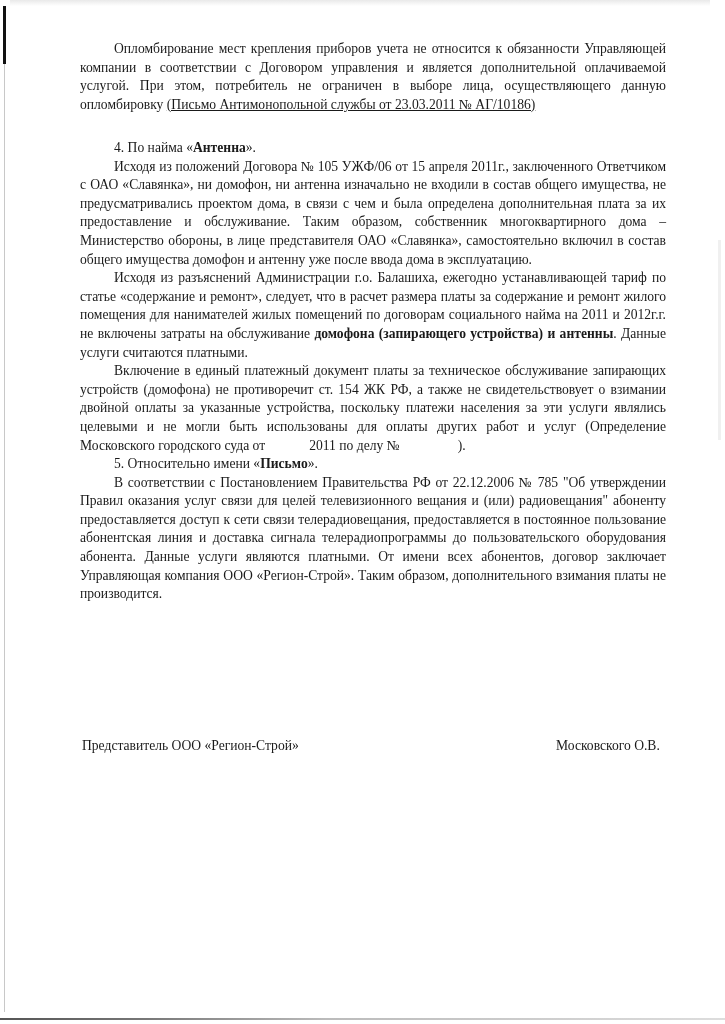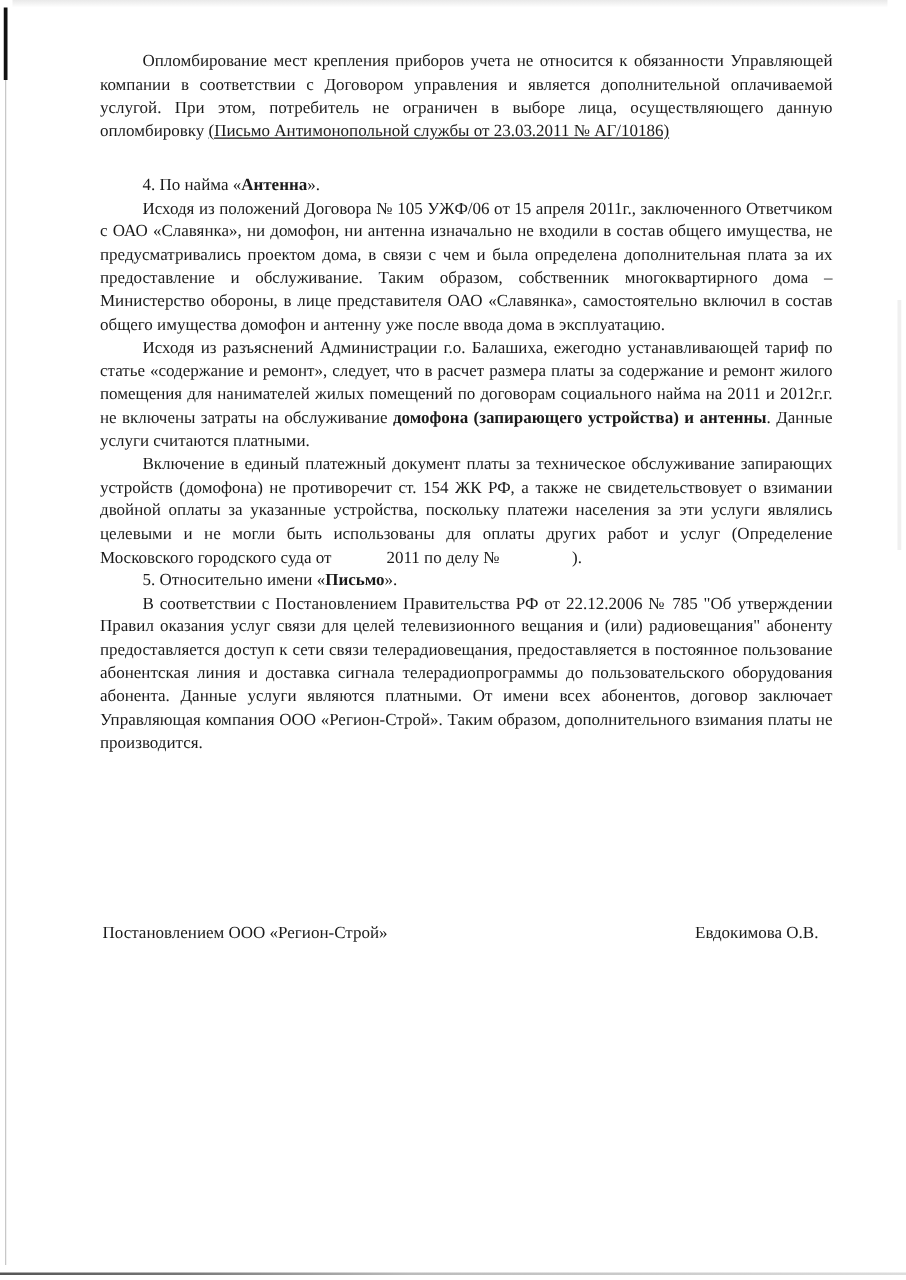--- a/index.html
+++ b/index.html
@@ -110,16 +110,16 @@
       <span>Включение в единый платежный документ платы за техническое обслуживание запирающих устройств (домофона) не противоречит ст. 154 ЖК РФ, а также не свидетельствовует о взимании двойной оплаты за указанные устройства, поскольку платежи населения за эти услуги являлись целевыми и не могли быть использованы для оплаты других работ и услуг (Определение Московского городского суда от</span><span class="gap"></span><span>2011 по делу №</span><span class="gap2"></span><span>).</span>
     </p>
 
     <p class="heading">
       <span>5.</span>
       <span>Относительно имени «</span><span class="b">Письмо</span><span>».</span>
     </p>
     <p>В соответствии с Постановлением Правительства РФ от 22.12.2006 № 785 "Об утверждении Правил оказания услуг связи для целей телевизионного вещания и (или) радиовещания"  абоненту предоставляется доступ к сети связи телерадиовещания, предоставляется в постоянное пользование абонентская линия и доставка сигнала телерадиопрограммы до пользовательского оборудования абонента.  Данные услуги являются платными. От имени всех абонентов, договор заключает Управляющая компания  ООО «Регион-Строй». Таким образом, дополнительного взимания платы не производится.</p>
   </div>
 
-  <div class="sig" style="left:82px;">Постановлением ООО «Регион-Строй»</div>
-  <div class="sig" style="left:556px;">Евдокимова О.В.</div>
+  <div class="sig" style="left:82px;">Представитель ООО «Регион-Строй»</div>
+  <div class="sig" style="left:556px;">Московского О.В.</div>
 
 </div>
 
 </body></html>

